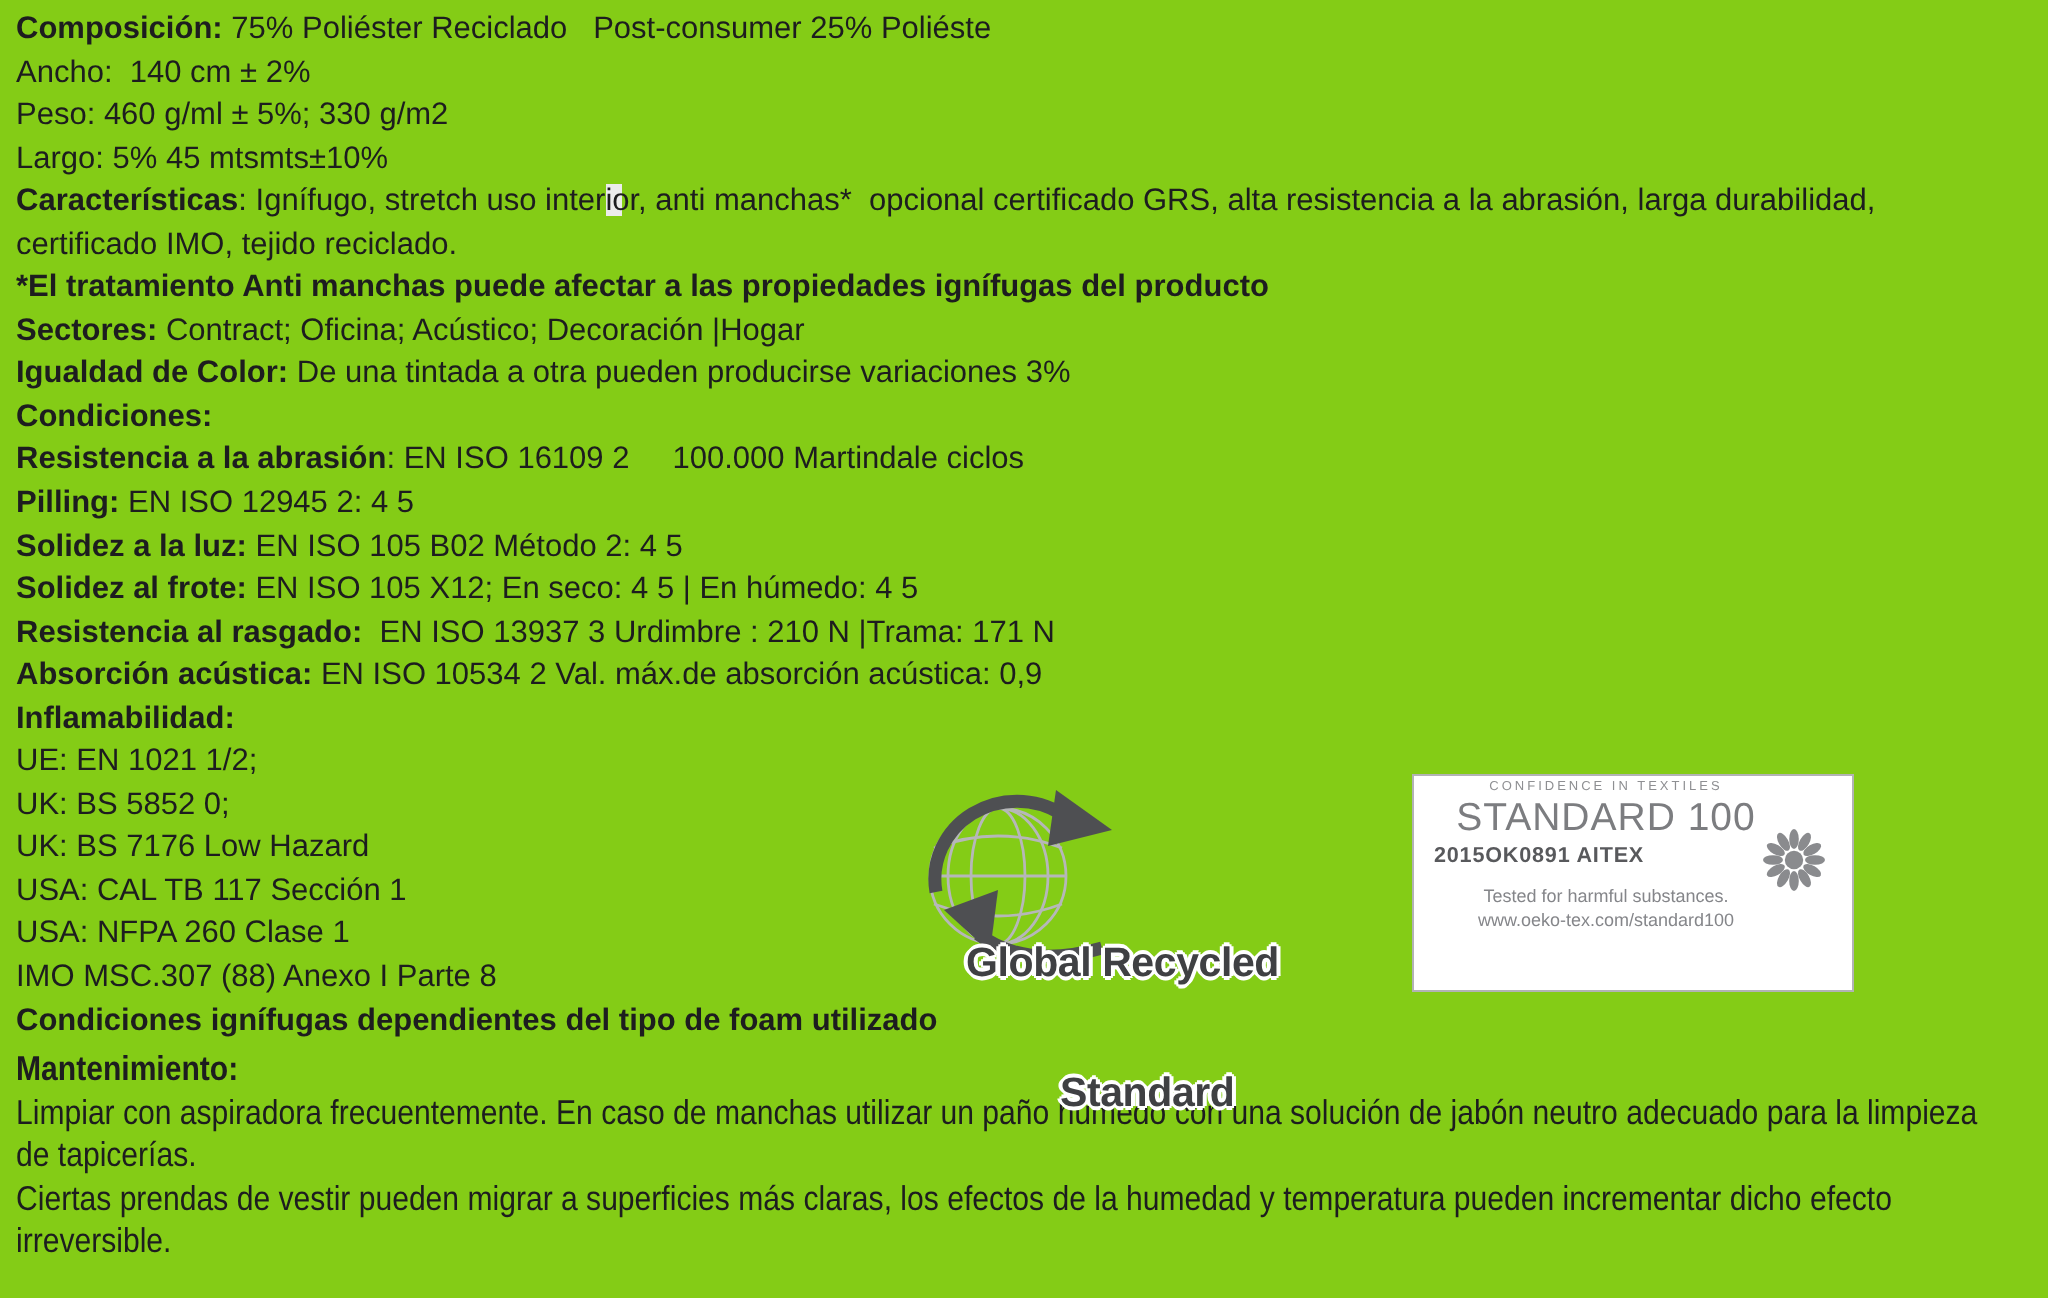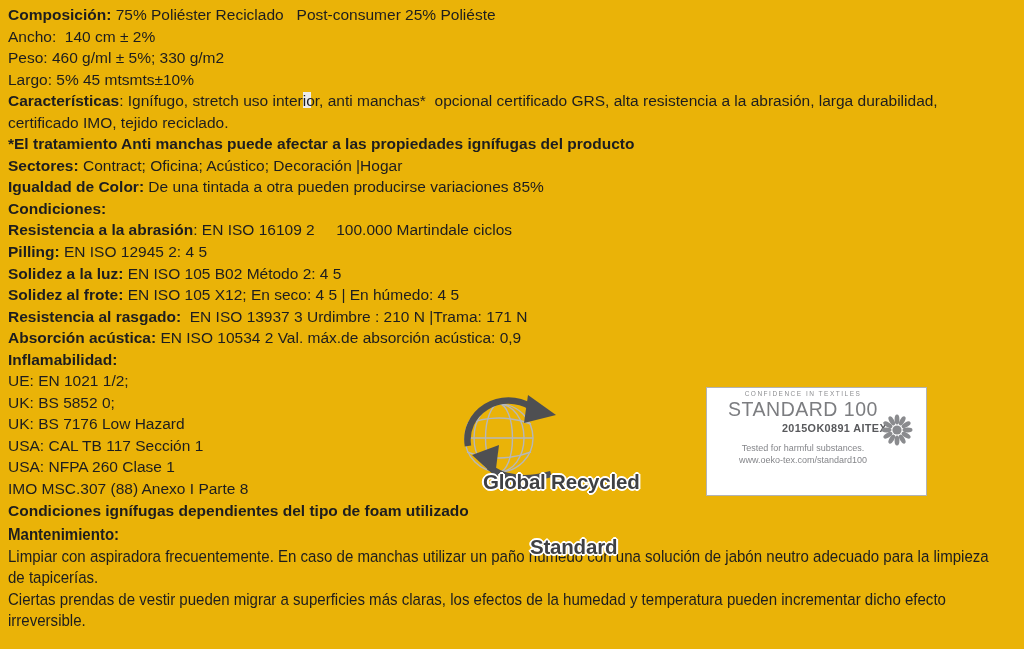--- a/index.html
+++ b/index.html
@@ -1,17 +1,17 @@
 <!DOCTYPE html>
 <html><head>
 <meta charset="utf-8">
 <style>
   html,body { margin:0; padding:0; background:#ffffff; }
   .page {
-    position:relative; width:1024px; height:649px; background:#eab308;
+    position:relative; width:1024px; height:649px; background:#84cc16;
     font-family:"Liberation Sans","DejaVu Sans",sans-serif;
     color:#1d1d1f; overflow:hidden;
   }
   .artifact {
     position:absolute; left:303px; top:92px; width:8px; height:16px;
     background:#ececec;
   }
   .lines { position:absolute; left:8px; top:4px; }
   .line {
     margin:0; font-size:15.5px; line-height:21.55px;
@@ -48,21 +48,21 @@
     letter-spacing:1px; color:#7c7d80; white-space:pre;
   }
   .oeko-tagline {
     margin-top:2px; font-size:6.5px; letter-spacing:1.5px; color:#8e8f92; white-space:pre;
   }
   .oeko-standard {
     margin-top:1px; font-size:19.5px; letter-spacing:0.5px; color:#7c7d80; white-space:pre;
   }
   .oeko-cert {
     margin-top:1px; font-size:10.8px; font-weight:bold; letter-spacing:0.4px;
-    color:#58595c; text-align:right; padding-right:2px; white-space:pre;
+    color:#58595c; text-align:left; padding-right:2px; white-space:pre;
   }
   .oeko-tested { margin-top:9px; font-size:9px; color:#85868a; white-space:pre; }
   .oeko-url { margin-top:2px; font-size:9px; color:#85868a; white-space:pre; }
   .oeko-flower { position:absolute; left:172px; top:24px; }
 </style>
 </head>
 <body>
 
 <div class="page">
 
@@ -70,21 +70,21 @@
 
   <div class="lines" id="spec-lines">
       <p class="line"><b>Composición:</b><span> 75% Poliéster Reciclado   Post-consumer 25% Poliéste</span></p>
       <p class="line"><span>Ancho:  140 cm ± 2%</span></p>
       <p class="line"><span>Peso: 460 g/ml ± 5%; 330 g/m2</span></p>
       <p class="line"><span>Largo: 5% 45 mtsmts±10%</span></p>
       <p class="line"><b>Características</b><span>: Ignífugo, stretch uso interior, anti manchas*  opcional certificado GRS, alta resistencia a la abrasión, larga durabilidad,</span></p>
       <p class="line"><span>certificado IMO, tejido reciclado.</span></p>
       <p class="line"><b>*El tratamiento Anti manchas puede afectar a las propiedades ignífugas del producto</b></p>
       <p class="line"><b>Sectores:</b><span> Contract; Oficina; Acústico; Decoración |Hogar</span></p>
-      <p class="line"><b>Igualdad de Color:</b><span> De una tintada a otra pueden producirse variaciones 85%</span></p>
+      <p class="line"><b>Igualdad de Color:</b><span> De una tintada a otra pueden producirse variaciones 3%</span></p>
       <p class="line"><b>Condiciones:</b></p>
       <p class="line"><b>Resistencia a la abrasión</b><span>: EN ISO 16109 2     100.000 Martindale ciclos</span></p>
       <p class="line"><b>Pilling:</b><span> EN ISO 12945 2: 4 5</span></p>
       <p class="line"><b>Solidez a la luz:</b><span> EN ISO 105 B02 Método 2: 4 5</span></p>
       <p class="line"><b>Solidez al frote:</b><span> EN ISO 105 X12; En seco: 4 5 | En húmedo: 4 5</span></p>
       <p class="line"><b>Resistencia al rasgado:</b><span>  EN ISO 13937 3 Urdimbre : 210 N |Trama: 171 N</span></p>
       <p class="line"><b>Absorción acústica:</b><span> EN ISO 10534 2 Val. máx.de absorción acústica: 0,9</span></p>
       <p class="line"><b>Inflamabilidad:</b></p>
       <p class="line"><span>UE: EN 1021 1/2;</span></p>
       <p class="line"><span>UK: BS 5852 0;</span></p>

